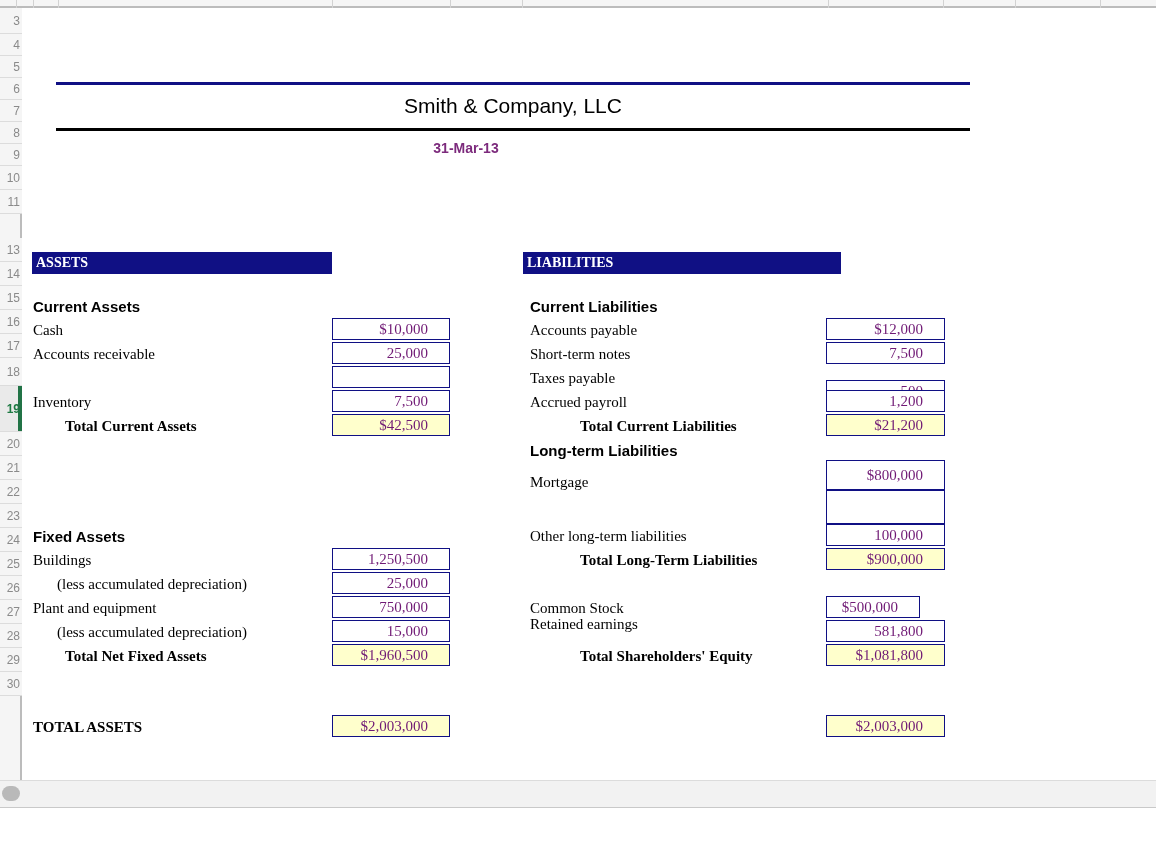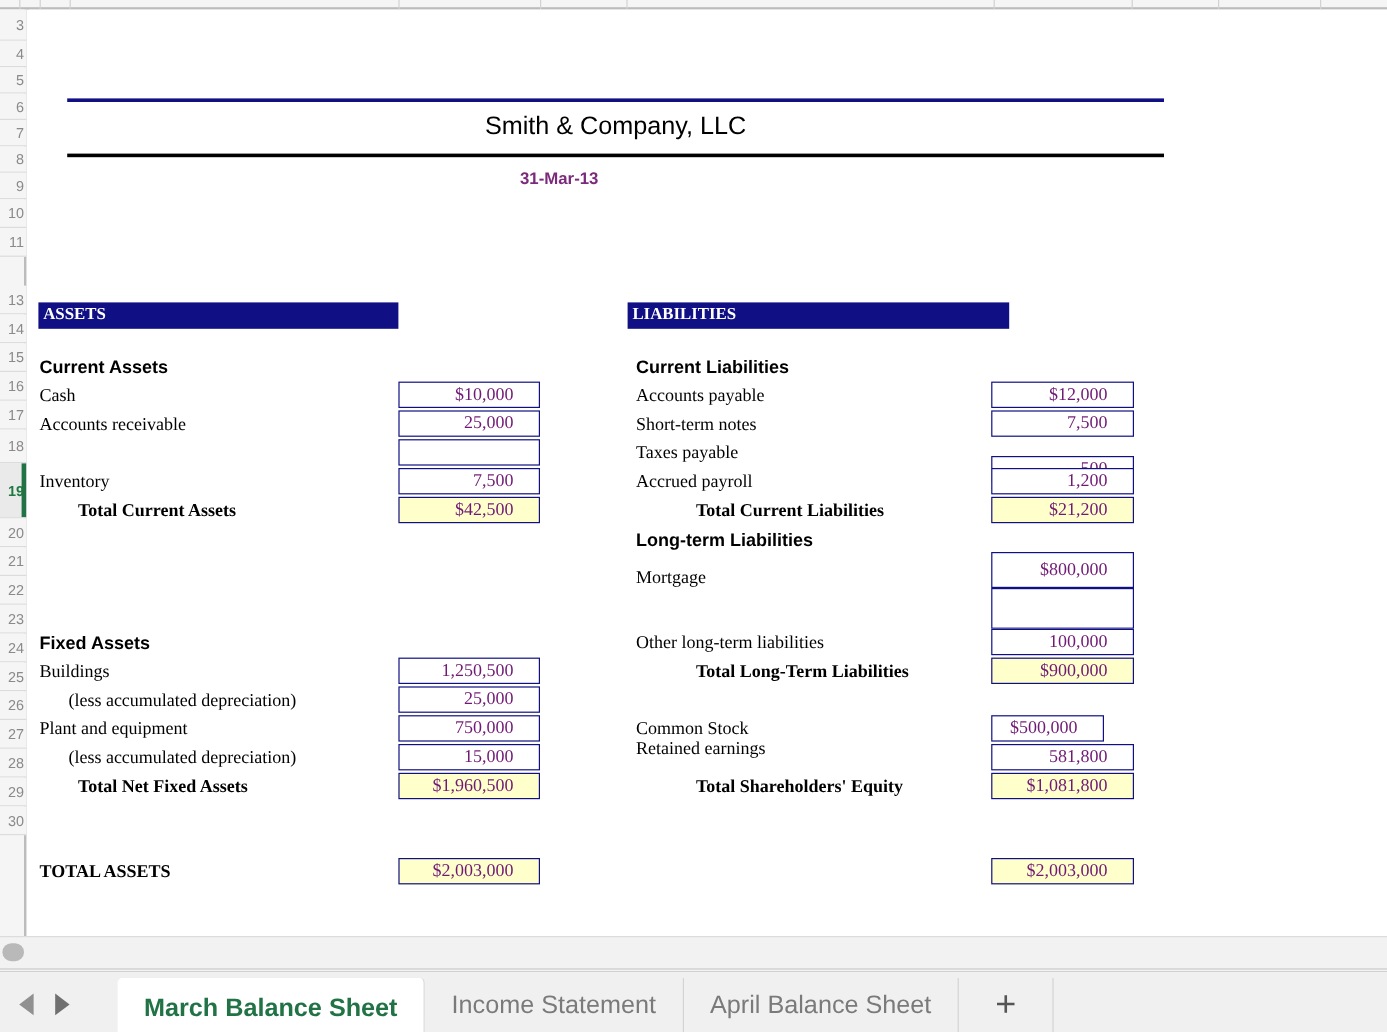--- a/index.html
+++ b/index.html
@@ -286,26 +286,14 @@
     <div class="vbox stack-mid" style="left:802px;top:612px;width:119px;">581,800</div>
     <div class="vbox shade stack-mid" style="left:802px;top:636px;width:119px;">$1,081,800</div>
 
     <div class="vbox shade" style="left:802px;top:707px;width:119px;">$2,003,000</div>
 
   </div>
 
   <div class="hscroll-track"></div>
   <div class="hscroll-thumb"></div>
 
-  <div class="tabbar">
-    <div class="nav-arrows">
-      <div class="arrow left"></div>
-      <div class="arrow right"></div>
-    </div>
-    <div class="tabs">
-      <div class="tab active">March Balance Sheet</div>
-      <div class="tab">Income Statement</div>
-      <div class="tab">April Balance Sheet</div>
-      <div class="tab-add">+</div>
-    </div>
-  </div>
 
 </div>
 
 </body></html>

